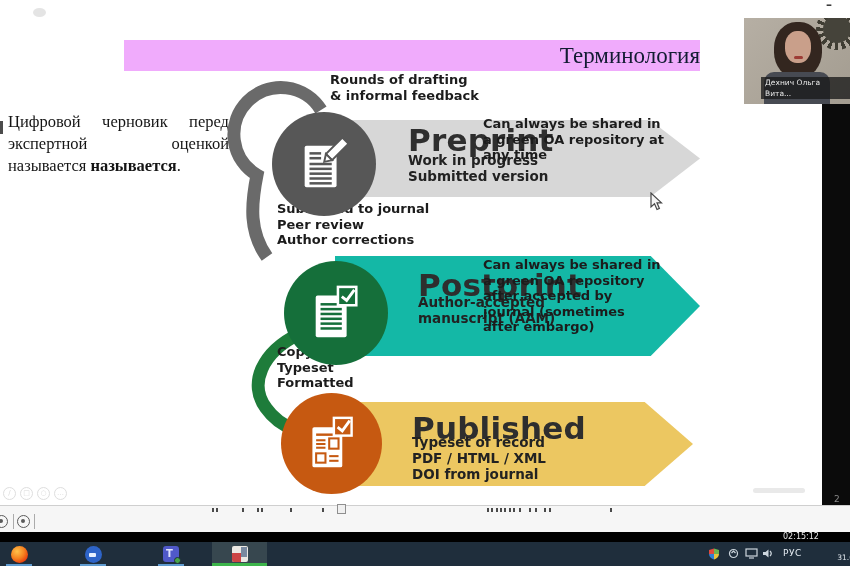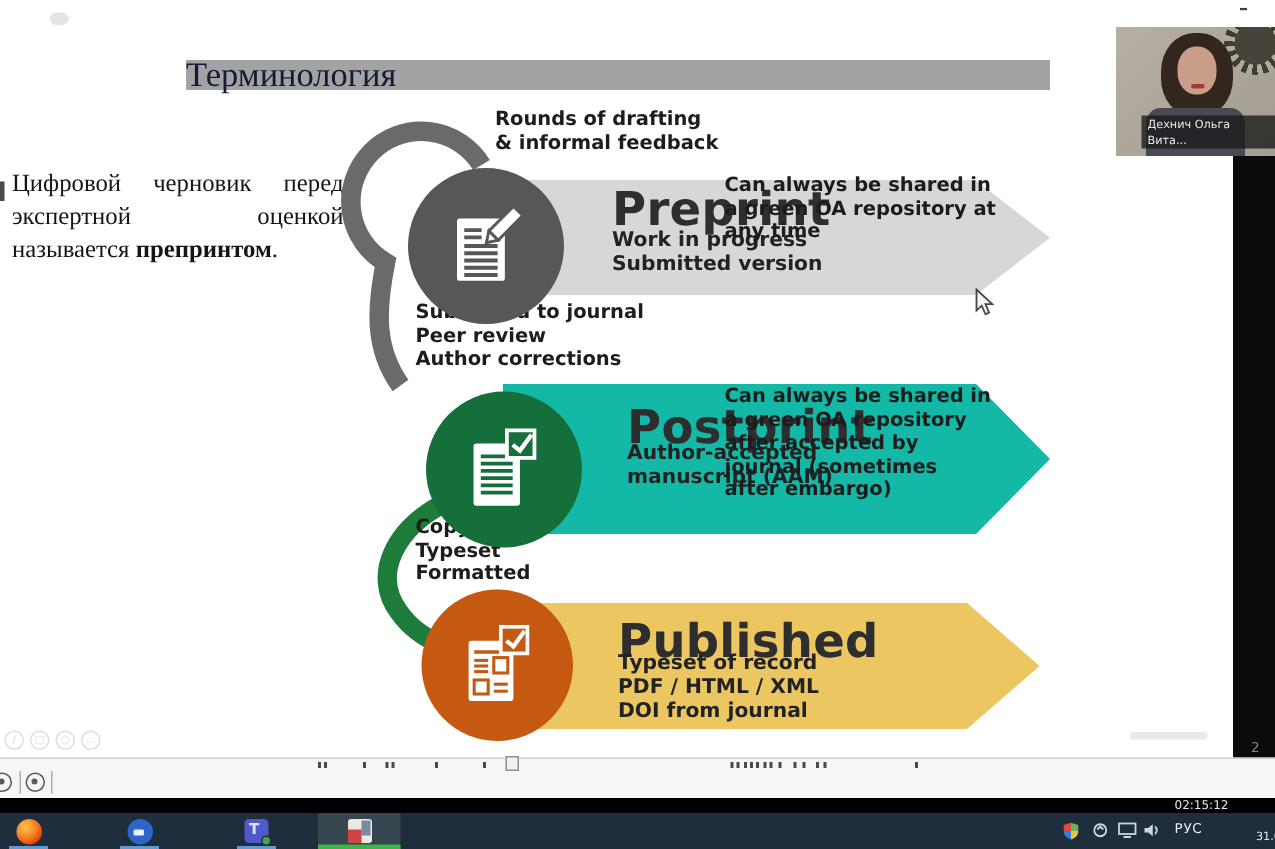--- a/index.html
+++ b/index.html
@@ -8,22 +8,22 @@
             background:#fff; font-family:"DejaVu Sans", sans-serif; }
 
   
   .minimize { position:absolute; left:820px; top:0; width:18px; height:10px;
               color:#3c3c3c; font:700 12px/10px "DejaVu Sans",sans-serif; text-align:center; }
   .smudge { position:absolute; left:33px; top:8px; width:13px; height:9px;
             background:#cdcdcd; opacity:.55; border-radius:50%; }
   .edge-dash { position:absolute; left:0; top:121px; width:3px; height:13px; background:#4b4b4b; }
 
   
-  .title-banner { position:absolute; left:124px; top:40px; width:576px; height:20px;
-                  background:#a3a3a3; display:flex; align-items:center; justify-content:flex-start; }
+  .title-banner { position:absolute; left:124px; top:40px; width:576px; height:31px;
+                  background:#f0abfc; display:flex; align-items:center; justify-content:flex-end; }
   .title-banner span { font-family:"Liberation Serif",serif; font-size:23px; color:#131c33; }
 
   .left-text { position:absolute; left:8px; top:111px; width:221px;
                font-family:"Liberation Serif",serif; font-size:16.5px; line-height:22px;
                color:#151515; text-align:justify; }
   .left-text p + p { margin-top:27px; }
 
   .loops { position:absolute; left:0; top:0; z-index:1; pointer-events:none; }
 
   .banner { position:absolute; z-index:2; }
@@ -124,21 +124,21 @@
 
   <div class="minimize">–</div>
   <div class="smudge"></div>
   <div class="edge-dash"></div>
 
   <div class="title-banner">
     <span>Терминология</span>
   </div>
 
   <div class="left-text">
-    <p><span>Цифровой черновик перед экспертной оценкой называется </span><b>препринтом</b><span>.</span></p>
+    <p><span>Цифровой черновик перед экспертной оценкой называется </span><b>называется</b><span>.</span></p>
   </div>
 
   <svg class="loops" width="850" height="566">
     <path d="M 321,110 A 47,47 0 1 0 257,175 C 251,205 249,232 267,257" stroke="#6a6a6a" stroke-width="13" fill="none"></path>
     <path d="M 299,334 C 262,352 248,384 266,408 C 273,418 282,425 295,430" stroke="#1e7c3a" stroke-width="13" fill="none"></path>
   </svg>
 
   <div class="banner banner-preprint">
     <div class="bname" style="left:78px; top:2px;">Preprint</div>
     <div class="bdet" style="left:78px; top:32px;">Work in progress

